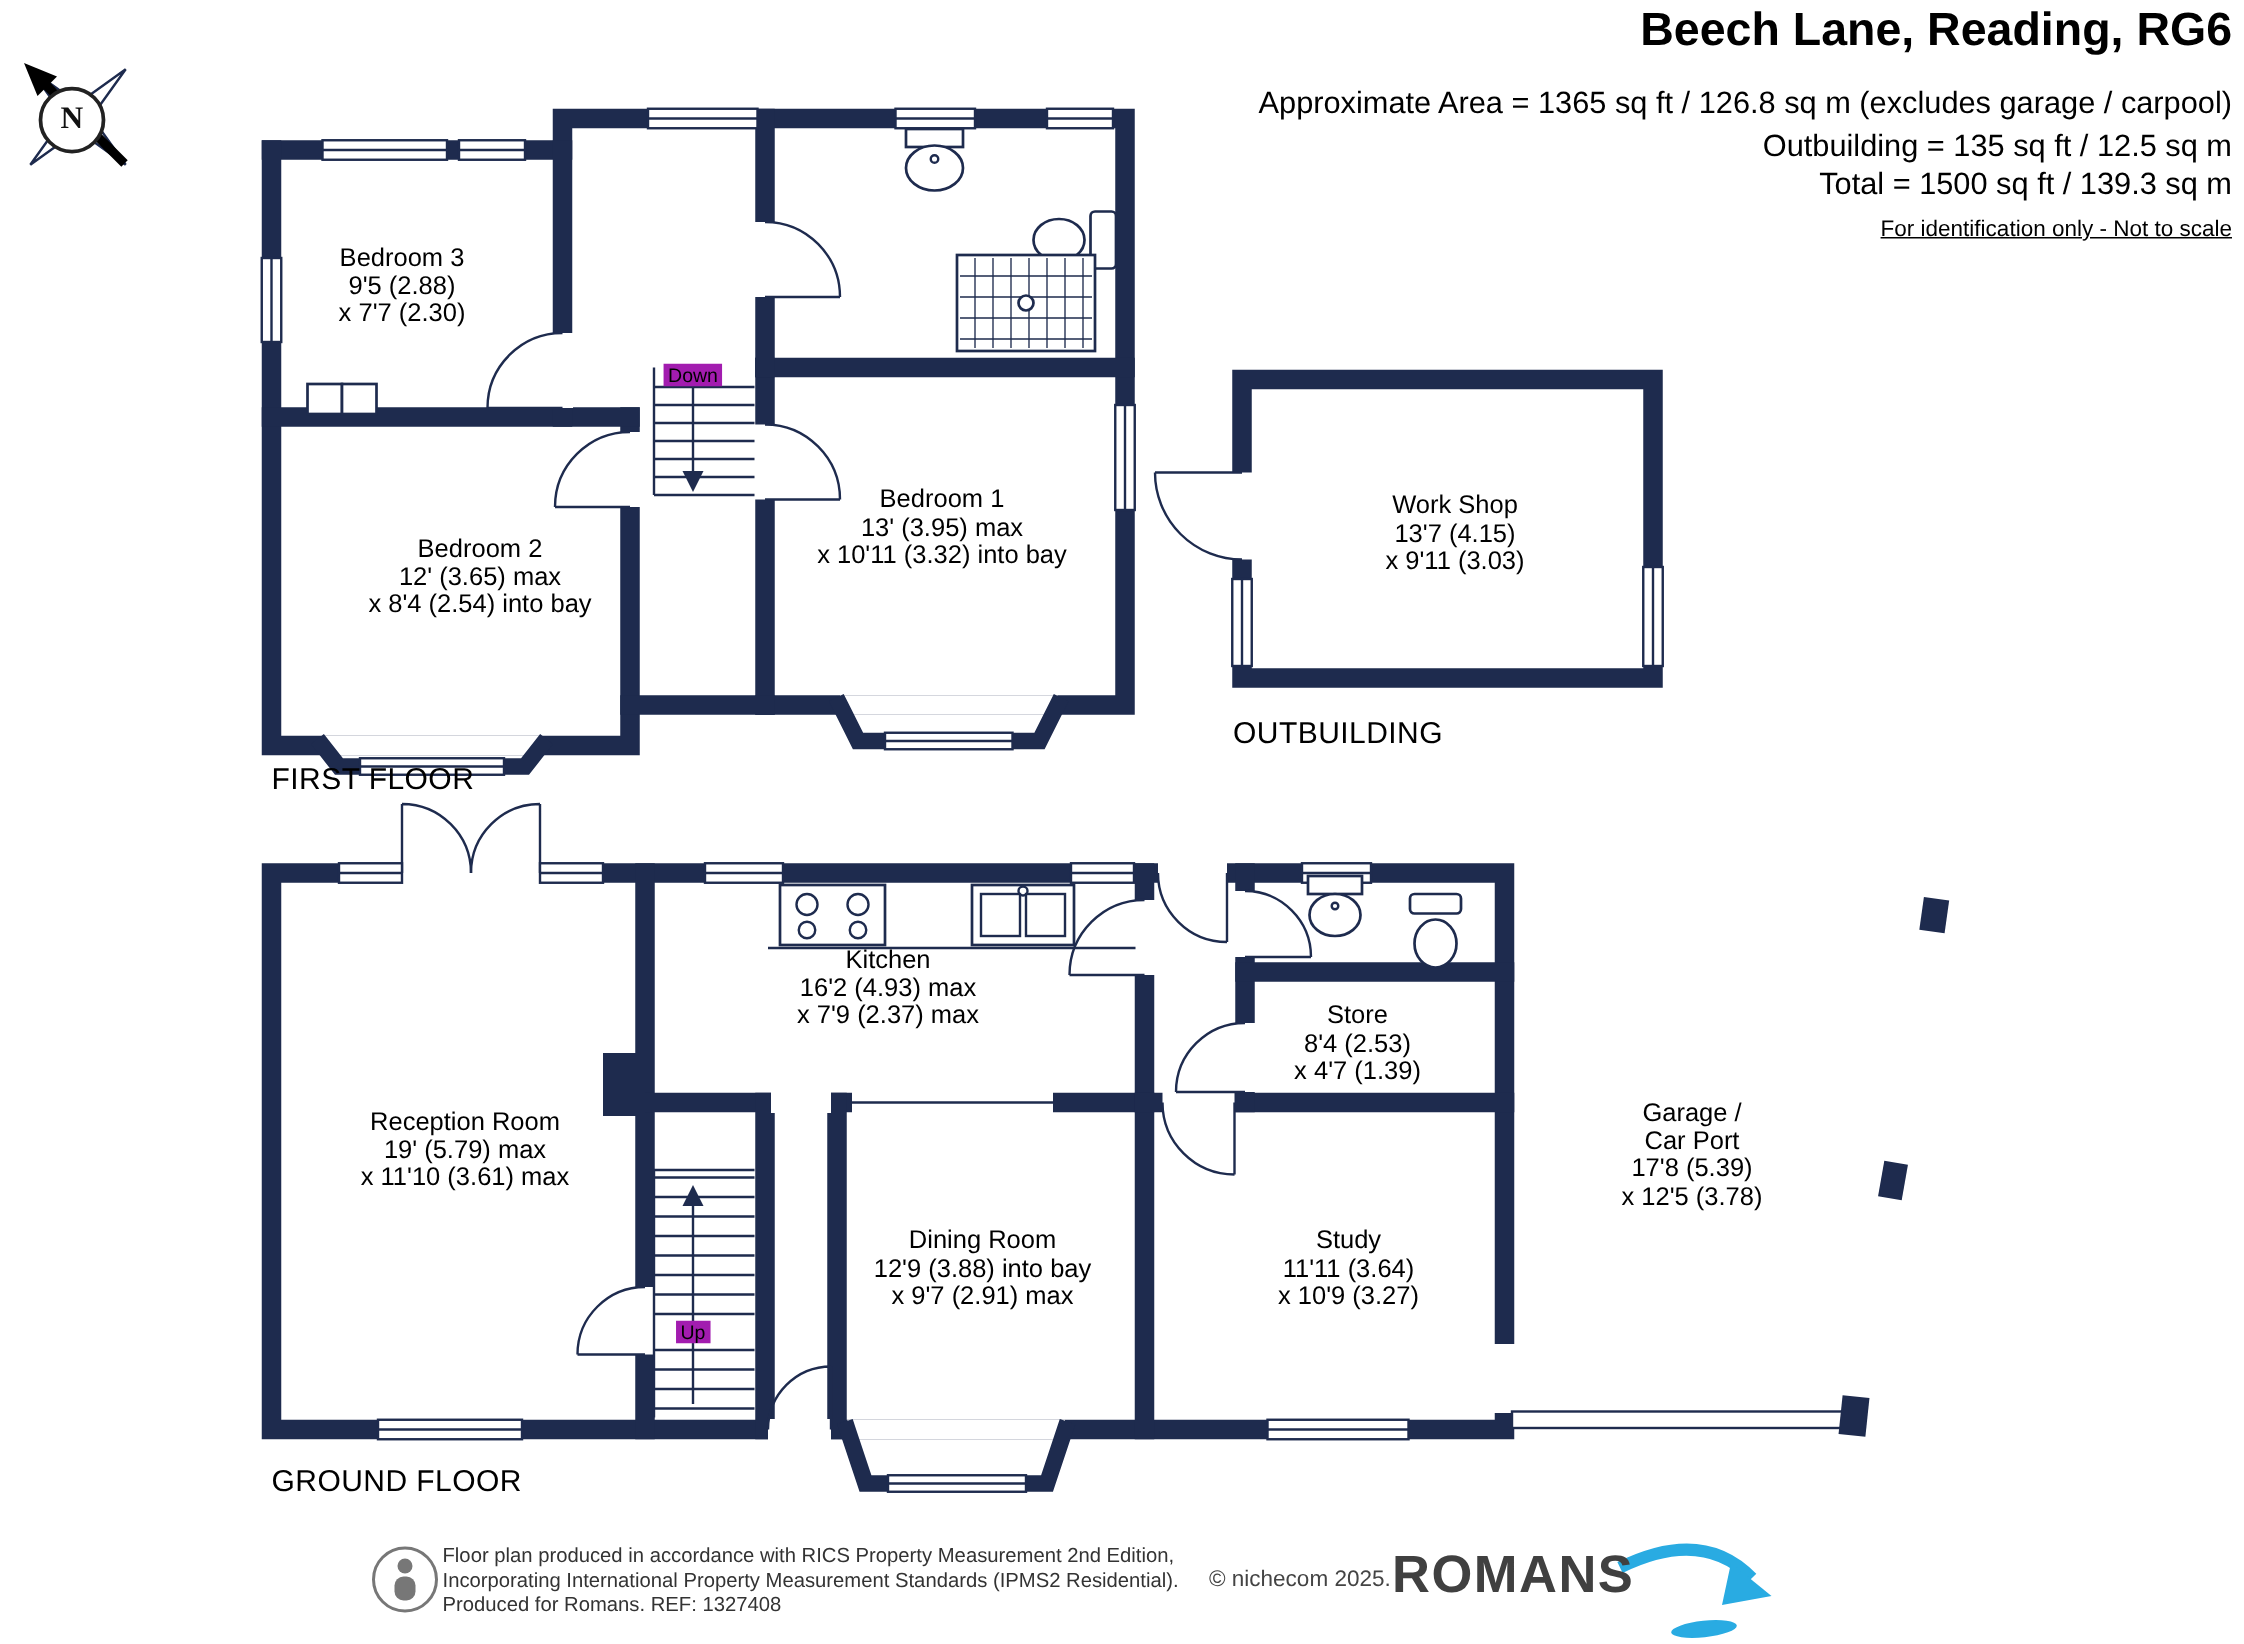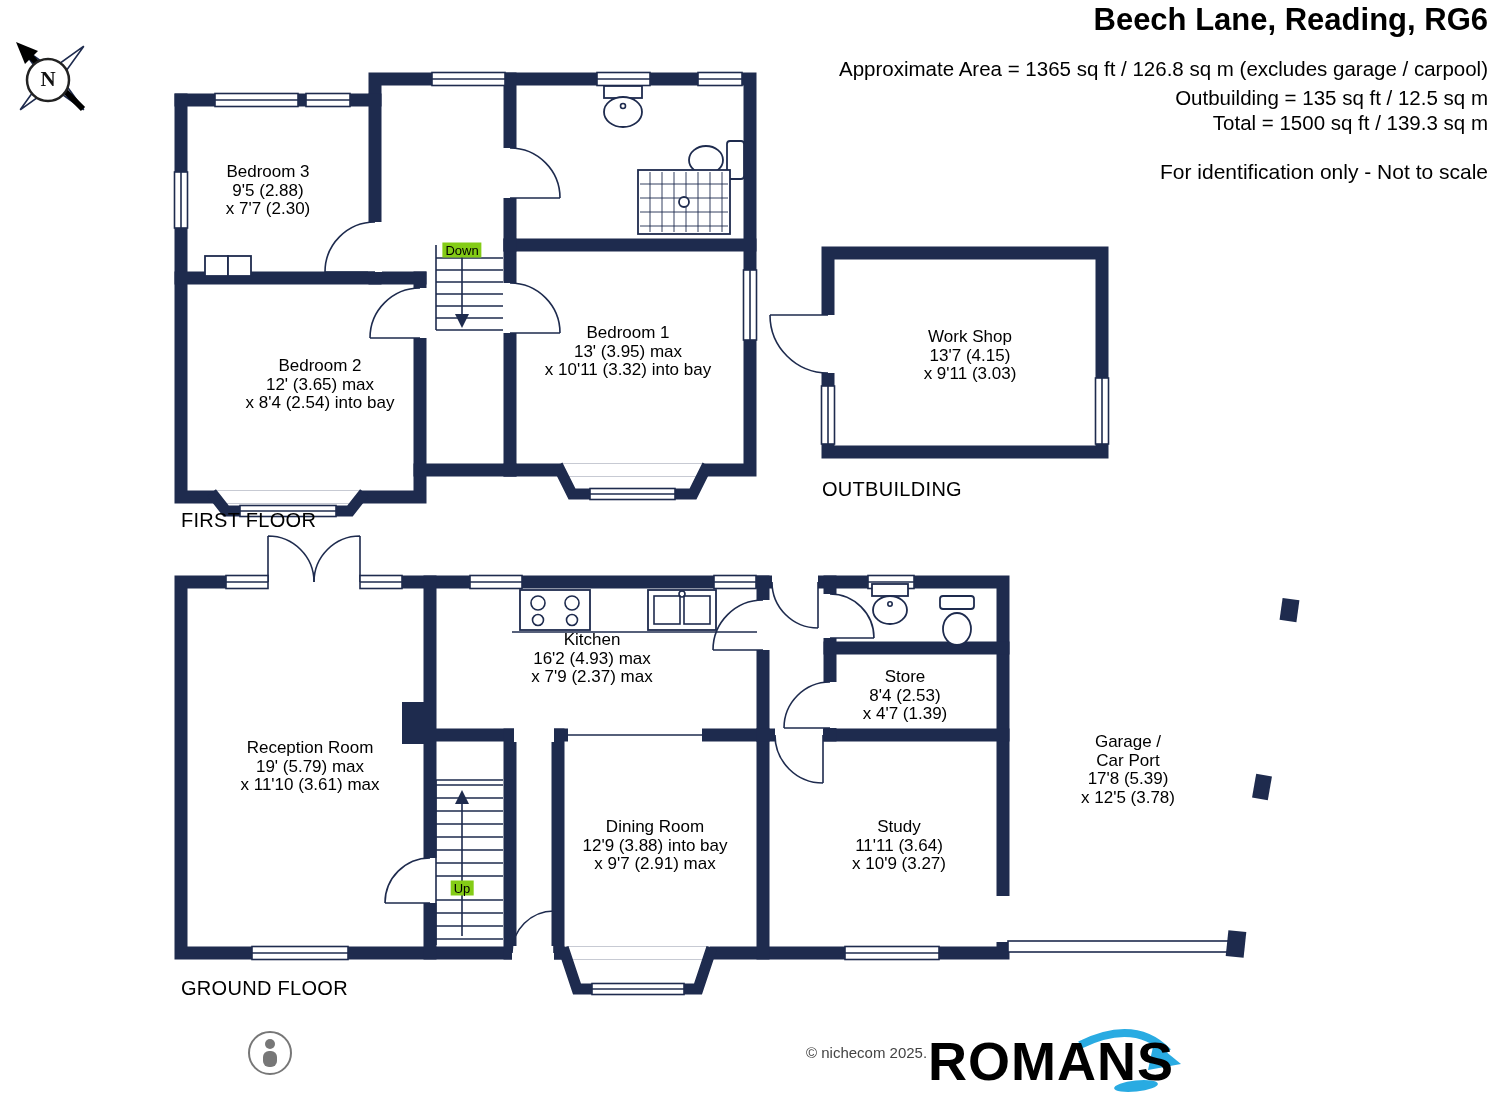--- a/index.html
+++ b/index.html
@@ -12,34 +12,34 @@
   .grid{stroke:#1e2b4e;stroke-width:.9;fill:none;}
   .gap{fill:#ffffff;stroke:none;}
   .win{fill:#ffffff;stroke:#1e2b4e;stroke-width:1.6;}
   .fix{fill:#ffffff;stroke:#1e2b4e;stroke-width:1.8;}
   .solid{fill:#1e2b4e;stroke:none;}
   .room-label{position:absolute;transform:translateX(-50%);text-align:center;
               font-size:17px;line-height:18.5px;white-space:nowrap;}
   .room-label span{display:block;}
   .caption{position:absolute;font-size:20px;letter-spacing:.3px;}
   .stair-label{position:absolute;transform:translate(-50%,-50%);font-size:13px;
-               background:#84cc16;padding:0 3px;}
+               background:#a21caf;padding:0 3px;}
   .hdr{position:absolute;right:8px;text-align:right;white-space:nowrap;}
   #hdr-title{top:2px;font-size:31px;font-weight:bold;}
   .hdr-line{font-size:20.5px;}
   #hdr-l1{top:57px;} #hdr-l2{top:86px;} #hdr-l3{top:111px;}
-  #hdr-note{top:160px;font-size:21px;}
+  #hdr-note{top:144px;font-size:15px;text-decoration:underline;}
   #north-label{position:absolute;left:48px;top:79px;transform:translate(-50%,-50%);
                font-family:"Liberation Serif",serif;font-weight:bold;font-size:21px;color:#111;}
   #footer-disclaimer{position:absolute;left:295px;top:1029px;font-size:13.5px;
                      line-height:16.5px;color:#333;white-space:nowrap;}
   #footer-disclaimer span{display:block;}
   #footer-copyright{position:absolute;left:806px;top:1044px;font-size:15px;color:#444;}
-  #brand-text{position:absolute;left:928px;top:1030px;font-size:54px;font-weight:bold;
-              color:#000000;letter-spacing:1px;}
+  #brand-text{position:absolute;left:928px;top:1030px;font-size:35px;font-weight:bold;
+              color:#404040;letter-spacing:1px;}
 </style>
 </head>
 <body>
 
 <div id="stage">
 
 <svg width="1496" height="1096" viewBox="0 0 1496 1096">
 
   <g>
     <polygon class="win" points="83.8,46.2 61,78 83.8,109.8 52,87 20.2,109.8 43,78 20.2,46.2 52,69"></polygon>
@@ -305,16 +305,21 @@
 </div>
 <div class="room-label" style="left:1128px;top:733px;">
   <span>Garage /</span>
   <span>Car Port</span>
   <span>17'8 (5.39)</span>
   <span>x 12'5 (3.78)</span>
 </div>
 <div class="stair-label" style="left:462px;top:888px;">Up</div>
 <div class="caption" style="left:181px;top:977px;">GROUND FLOOR</div>
 
+<div id="footer-disclaimer">
+  <span>Floor plan produced in accordance with RICS Property Measurement 2nd Edition,</span>
+  <span>Incorporating International Property Measurement Standards (IPMS2 Residential).</span>
+  <span>Produced for Romans.   REF: 1327408</span>
+</div>
 <div id="footer-copyright">© nichecom 2025.</div>
 <div id="brand-text">ROMANS</div>
 
 </div>
 
 </body></html>

